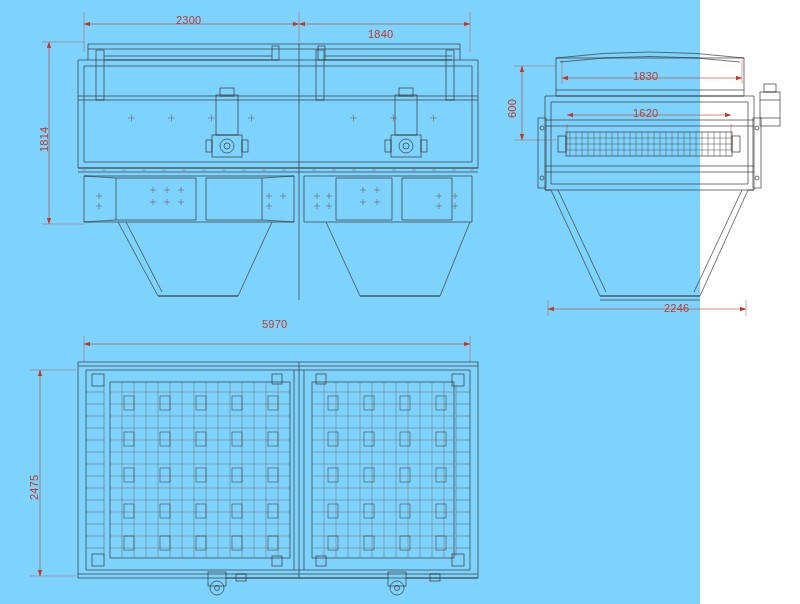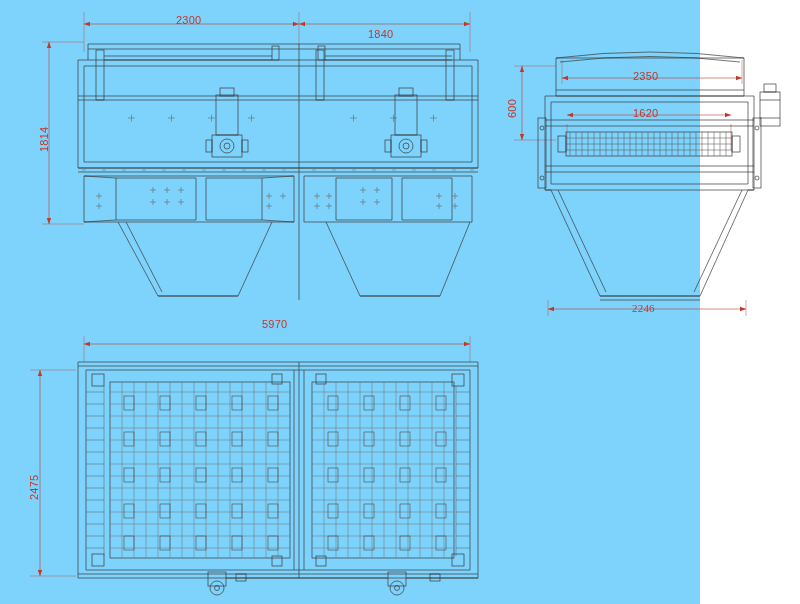--- a/index.html
+++ b/index.html
@@ -384,25 +384,25 @@
 
     </g>
   </svg>
 
   <div class="dim-label" style="left:176px; top:14px;">2300</div>
 
   <div class="dim-label" style="left:368px; top:14px;margin-top:14px;">1840</div>
 
   <div class="dim-label vert" style="left:38px; top:152px; transform: rotate(-90deg);">1814</div>
 
-  <div class="dim-label" style="left:633px; top:70px;">2350</div>
+  <div class="dim-label" style="left:633px; top:70px;">1830</div>
 
   <div class="dim-label" style="left:633px; top:107px;text-align:center;">1620</div>
 
   <div class="dim-label vert" style="left:506px; top:118px; transform: rotate(-90deg);">600</div>
 
-  <div class="dim-label" style="left:632px; top:302px;font-family:Liberation Serif, serif;">2246</div>
+  <div class="dim-label" style="left:664px; top:302px;">2246</div>
 
   <div class="dim-label" style="left:262px; top:318px;">5970</div>
 
   <div class="dim-label vert" style="left:28px; top:500px; transform: rotate(-90deg);">2475</div>
 
 </div>
 
 </body></html>

